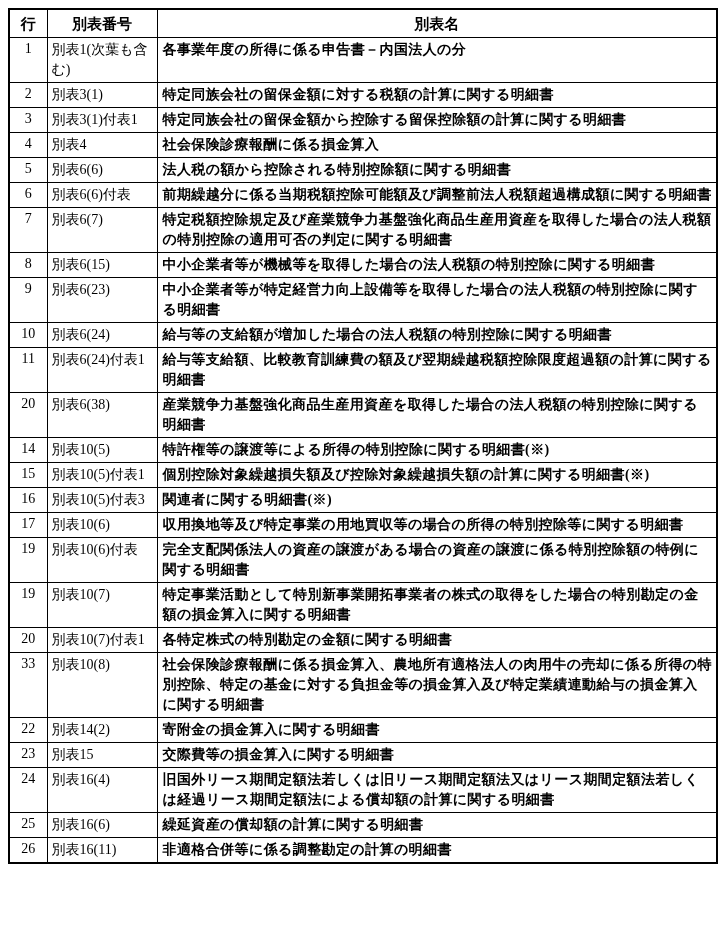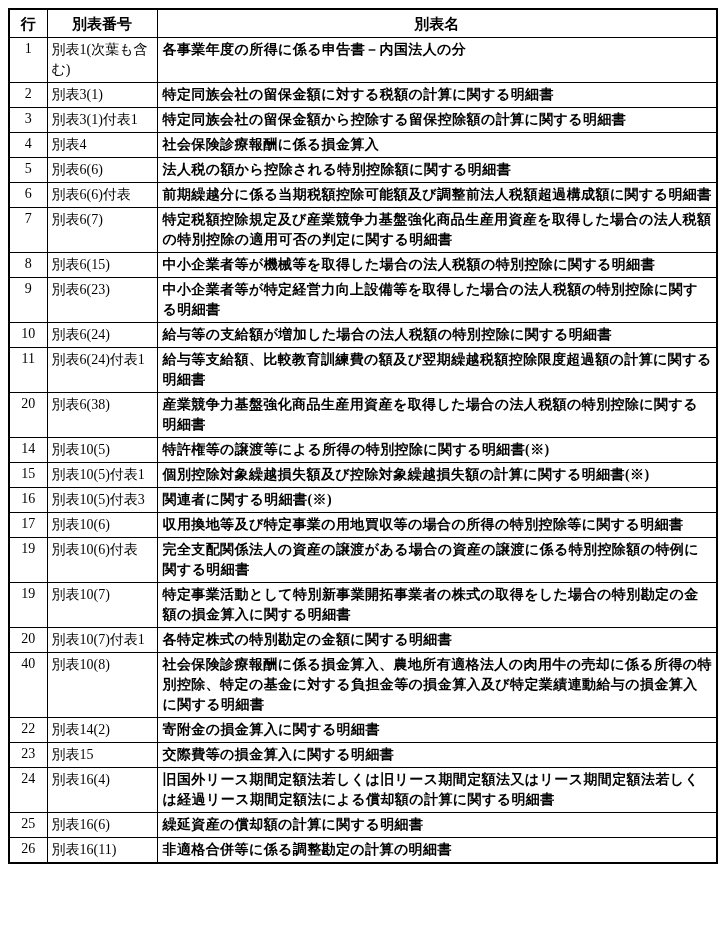--- a/index.html
+++ b/index.html
@@ -166,21 +166,21 @@
           <td class="cell-row">19</td>
           <td class="cell-num">別表10(7)</td>
           <td class="cell-name">特定事業活動として特別新事業開拓事業者の株式の取得をした場合の特別勘定の金額の損金算入に関する明細書</td>
         </tr>
         <tr>
           <td class="cell-row">20</td>
           <td class="cell-num">別表10(7)付表1</td>
           <td class="cell-name">各特定株式の特別勘定の金額に関する明細書</td>
         </tr>
         <tr>
-          <td class="cell-row">40</td>
+          <td class="cell-row">33</td>
           <td class="cell-num">別表10(8)</td>
           <td class="cell-name">社会保険診療報酬に係る損金算入、農地所有適格法人の肉用牛の売却に係る所得の特別控除、特定の基金に対する負担金等の損金算入及び特定業績連動給与の損金算入に関する明細書</td>
         </tr>
         <tr>
           <td class="cell-row">22</td>
           <td class="cell-num">別表14(2)</td>
           <td class="cell-name">寄附金の損金算入に関する明細書</td>
         </tr>
         <tr>
           <td class="cell-row">23</td>

